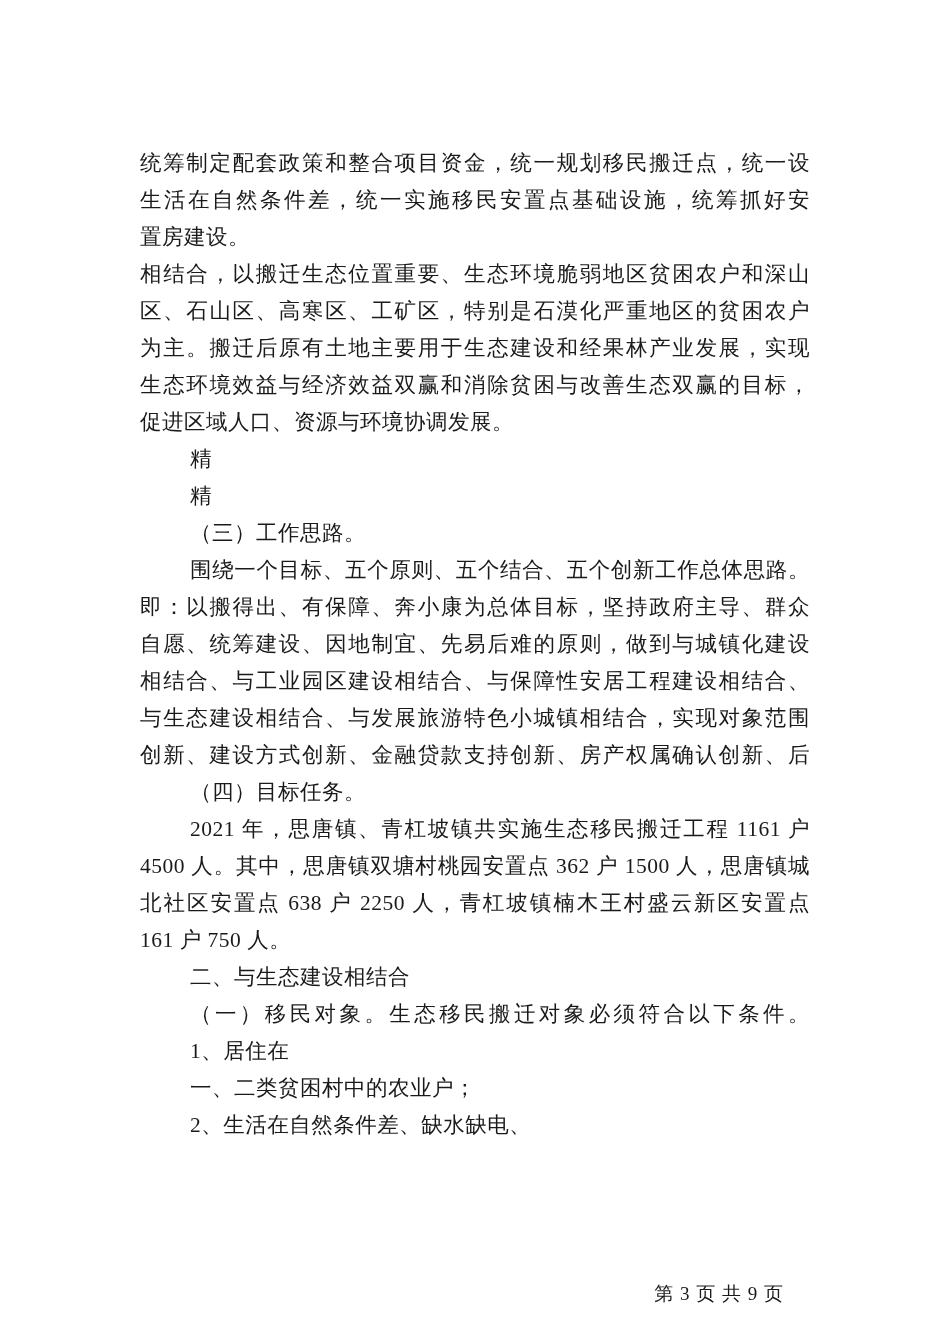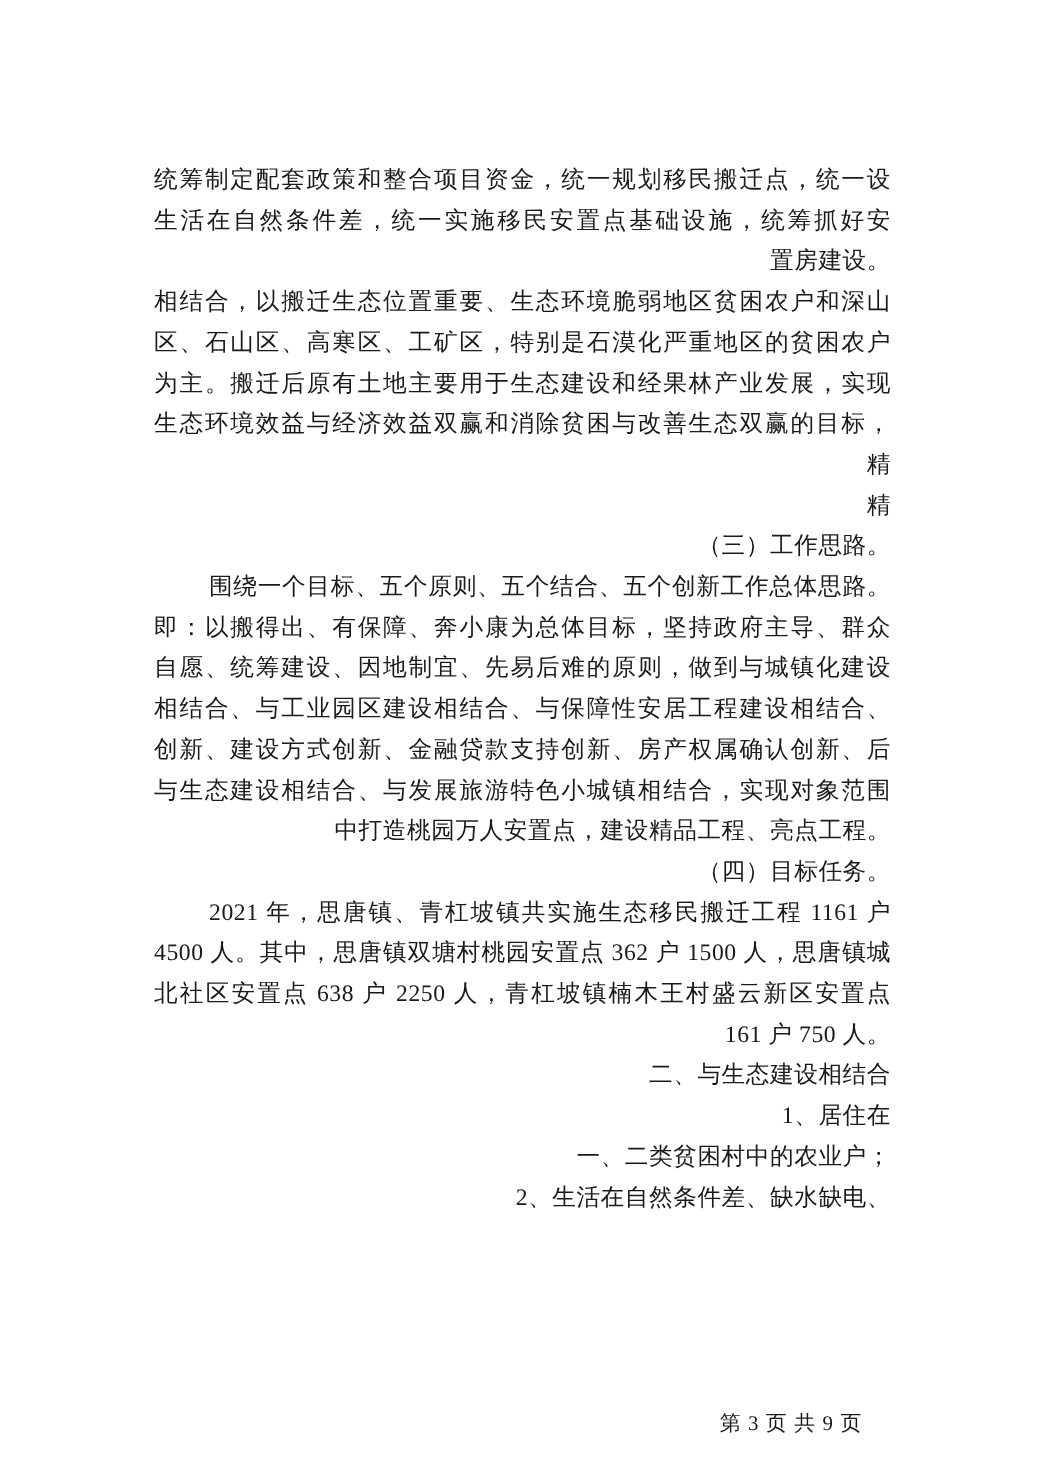--- a/index.html
+++ b/index.html
@@ -23,21 +23,21 @@
     top: 107px;
     width: 670px;
     font-size: 21.5px;
     letter-spacing: 0.5px;
     line-height: 37px;
   }
   .ln {
     width: 670px;
     height: 37px;
     white-space: nowrap;
-    text-align: right;
+    text-align: left;
   }
   
   .j {
     white-space: normal;
     text-align: justify;
     text-align-last: justify;
   }
   
   .i2 { text-indent: 50px; }
   
@@ -56,35 +56,36 @@
 
 <div class="page">
   <div class="content">
     <div class="ln j">统筹制定配套政策和整合项目资金，统一规划移民搬迁点，统一设</div>
     <div class="ln j">生活在自然条件差，统一实施移民安置点基础设施，统筹抓好安</div>
     <div class="ln">置房建设。</div>
     <div class="ln j">相结合，以搬迁生态位置重要、生态环境脆弱地区贫困农户和深山</div>
     <div class="ln j">区、石山区、高寒区、工矿区，特别是石漠化严重地区的贫困农户</div>
     <div class="ln j">为主。搬迁后原有土地主要用于生态建设和经果林产业发展，实现</div>
     <div class="ln j">生态环境效益与经济效益双赢和消除贫困与改善生态双赢的目标，</div>
+    <div class="ln">促进区域人口、资源与环境协调发展。</div>
     <div class="ln i2">精</div>
     <div class="ln i2">精</div>
     <div class="ln i2">（三）工作思路。</div>
     <div class="ln j i2">围绕一个目标、五个原则、五个结合、五个创新工作总体思路。</div>
     <div class="ln j">即：以搬得出、有保障、奔小康为总体目标，坚持政府主导、群众</div>
     <div class="ln j">自愿、统筹建设、因地制宜、先易后难的原则，做到与城镇化建设</div>
     <div class="ln j">相结合、与工业园区建设相结合、与保障性安居工程建设相结合、</div>
+    <div class="ln j">与生态建设相结合、与发展旅游特色小城镇相结合，实现对象范围</div>
     <div class="ln j">创新、建设方式创新、金融贷款支持创新、房产权属确认创新、后</div>
-    <div class="ln j">与生态建设相结合、与发展旅游特色小城镇相结合，实现对象范围</div>
-    <div class="ln">中打造桃园万人安置点，建设精品工程、亮点工程。</div>
     <div class="ln i2">（四）目标任务。</div>
     <div class="ln j i2">2021 年，思唐镇、青杠坡镇共实施生态移民搬迁工程 1161 户</div>
     <div class="ln j">4500 人。其中，思唐镇双塘村桃园安置点 362 户 1500 人，思唐镇城</div>
     <div class="ln j">北社区安置点 638 户 2250 人，青杠坡镇楠木王村盛云新区安置点</div>
     <div class="ln">161 户 750 人。</div>
     <div class="ln i2">二、与生态建设相结合</div>
+    <div class="ln j i2">（一）移民对象。生态移民搬迁对象必须符合以下条件。</div>
     <div class="ln i2">1、居住在</div>
     <div class="ln i2">一、二类贫困村中的农业户；</div>
     <div class="ln i2">2、生活在自然条件差、缺水缺电、</div>
   </div>
 
   <div class="footer">第 3 页 共 9 页</div>
 </div>
 
 </body></html>

